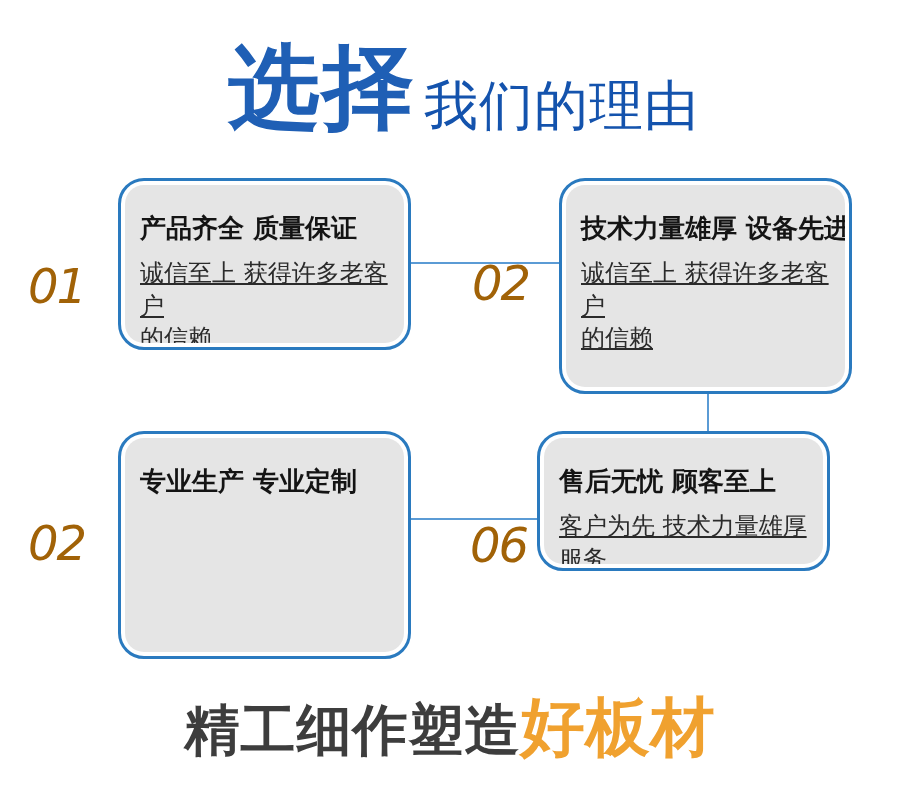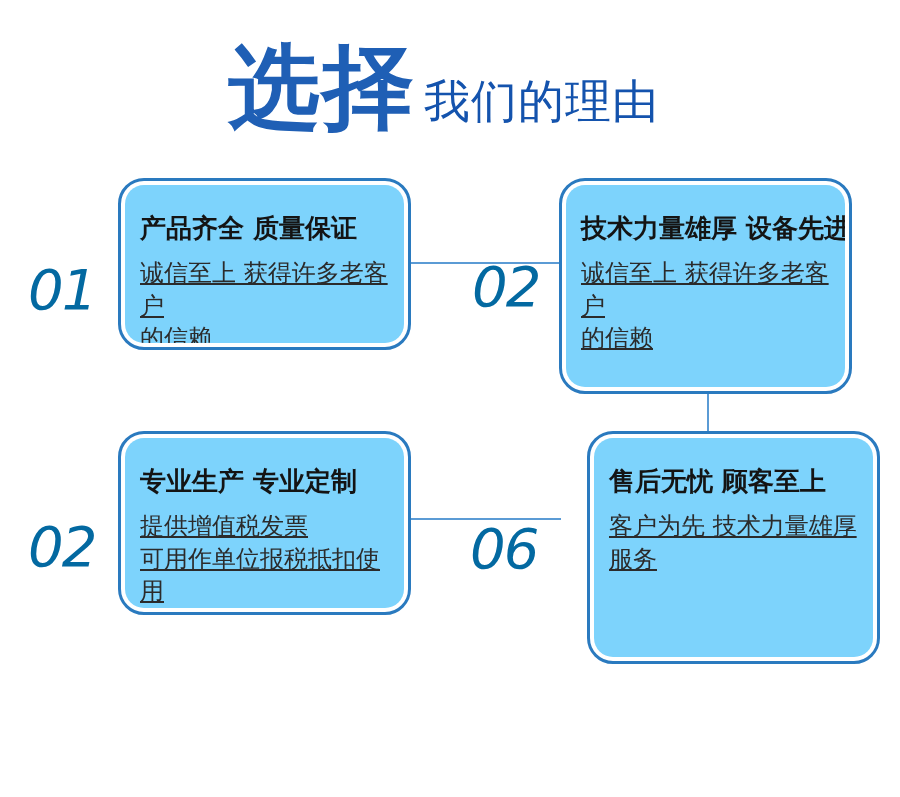--- a/index.html
+++ b/index.html
@@ -2,45 +2,45 @@
 <html><head>
 <meta charset="utf-8">
 <style>
   html,body{margin:0;padding:0;background:#fff;}
   body{font-family:"DejaVu Sans","Liberation Sans",sans-serif;}
   .stage{position:relative;width:900px;height:797px;background:#ffffff;overflow:hidden;margin:16px auto;border-radius:11px;}
 
   
   .title-main{position:absolute;left:228px;top:26px;font-size:92px;line-height:1;
     font-weight:900;color:#1f5fb5;letter-spacing:2px;}
-  .title-sub{position:absolute;left:424px;top:60px;font-size:46px;line-height:1.1;
+  .title-sub{position:absolute;left:424px;top:60px;font-size:54px;line-height:1.1;
     font-weight:400;color:#1453ad;letter-spacing:1px;}
 
   
   .connector{position:absolute;background:#5b9bd5;}
   .conn-h1{left:409px;top:246px;width:152px;height:2px;}
   .conn-h2{left:409px;top:502px;width:152px;height:2px;}
   .conn-v{left:707px;top:333px;width:2px;height:84px;}
 
   
   .card{position:absolute;width:293px;border:3px solid #2a7abf;border-radius:26px;
     background:#fff;padding:4px;box-sizing:border-box;}
-  .card-inner{width:100%;height:100%;background:#7dd3fc;border-radius:19px;
+  .card-inner{width:100%;height:100%;background:#e5e5e5;border-radius:19px;
     box-sizing:border-box;padding:26px 10px 0 15px;overflow:hidden;}
   .card-1{left:118px;top:162px;height:172px;}
   .card-2{left:559px;top:162px;height:216px;}
-  .card-4{left:118px;top:415px;height:184px;}
-  .card-3{left:587px;top:415px;height:233px;}
+  .card-4{left:118px;top:415px;height:228px;}
+  .card-3{left:537px;top:415px;height:140px;}
   .card-title{font-size:26px;font-weight:bold;color:#141414;margin:0 0 11px 0;
     white-space:nowrap;letter-spacing:0;}
   .card-body{font-size:24px;color:#2b2b2b;line-height:1.36;white-space:pre-line;text-decoration:underline;}
 
   
-  .num{position:absolute;font-size:56px;line-height:1;font-style:italic;
-    color:#0369a1;letter-spacing:-2px;}
+  .num{position:absolute;font-size:48px;line-height:1;font-style:italic;
+    color:#a16207;letter-spacing:-2px;}
   .num-01{left:28px;top:246px;}
   .num-02{left:472px;top:243px;font-style:italic;}
   .num-04{left:28px;top:503px;}
   .num-03{left:470px;top:505px;}
 
   
   .tagline{position:absolute;left:0;right:0;top:678px;text-align:center;line-height:66px;}
   .tagline .plain{font-size:55px;font-weight:800;color:#3d3d3d;letter-spacing:1px;}
   .tagline .highlight{font-size:64px;font-weight:900;color:#f0a12f;letter-spacing:1px;}
 </style>
@@ -76,24 +76,25 @@
     <div class="card-inner">
       <div class="card-title">售后无忧 顾客至上</div>
       <div class="card-body">客户为先 技术力量雄厚
 服务</div>
     </div>
   </div>
 
   <div class="card card-4">
     <div class="card-inner">
       <div class="card-title">专业生产 专业定制</div>
-      <div class="card-body">提供增值税发票
-可用作单位报税抵扣使用</div>
     </div>
   </div>
 
   <div class="num num-01">01</div>
   <div class="num num-02">02</div>
   <div class="num num-03">06</div>
   <div class="num num-04">02</div>
 
+  <div class="tagline">
+    <span class="plain">精工细作塑造</span><span class="highlight">好板材</span>
+  </div>
 
 </div>
 
 </body></html>

